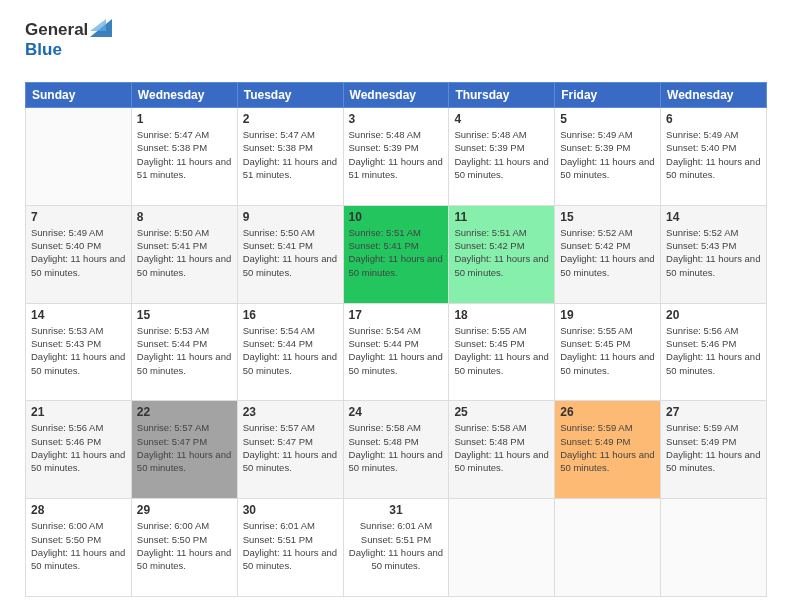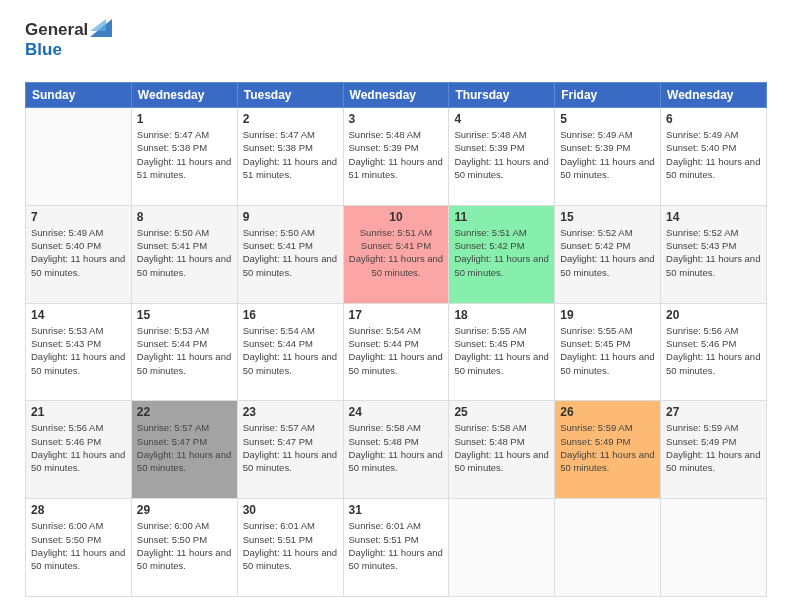--- a/index.html
+++ b/index.html
@@ -174,21 +174,21 @@
             <div class="day-info" style="white-space: pre-line;">Sunrise: 5:50 AM
 Sunset: 5:41 PM
 Daylight: 11 hours and 50 minutes.</div>
           </td>
           <td style="background-color: rgb(245, 245, 245);">
             <span class="day-num">9</span>
             <div class="day-info" style="white-space: pre-line;">Sunrise: 5:50 AM
 Sunset: 5:41 PM
 Daylight: 11 hours and 50 minutes.</div>
           </td>
-          <td style="background-color: #fca5a5; text-align: center;">
+          <td style="background-color: #22c55e;">
             <span class="day-num">10</span>
             <div class="day-info" style="white-space: pre-line;">Sunrise: 5:51 AM
 Sunset: 5:41 PM
 Daylight: 11 hours and 50 minutes.</div>
           </td>
           <td style="background-color: #86efac;">
             <span class="day-num">11</span>
             <div class="day-info" style="white-space: pre-line;">Sunrise: 5:51 AM
 Sunset: 5:42 PM
 Daylight: 11 hours and 50 minutes.</div>
@@ -306,21 +306,21 @@
             <div class="day-info" style="white-space: pre-line;">Sunrise: 6:00 AM
 Sunset: 5:50 PM
 Daylight: 11 hours and 50 minutes.</div>
           </td>
           <td style="background-color: rgb(255, 255, 255);">
             <span class="day-num">30</span>
             <div class="day-info" style="white-space: pre-line;">Sunrise: 6:01 AM
 Sunset: 5:51 PM
 Daylight: 11 hours and 50 minutes.</div>
           </td>
-          <td style="background-color: rgb(255, 255, 255);">
+          <td style="background-color: rgb(255, 255, 255); text-align: center;">
             <span class="day-num">31</span>
             <div class="day-info" style="white-space: pre-line;">Sunrise: 6:01 AM
 Sunset: 5:51 PM
 Daylight: 11 hours and 50 minutes.</div>
           </td>
           <td class="empty-cell" style="background-color: rgb(250, 250, 250);"></td>
           <td class="empty-cell" style="background-color: rgb(250, 250, 250);"></td>
           <td class="empty-cell" style="background-color: rgb(250, 250, 250);"></td>
         </tr>
       </tbody>

